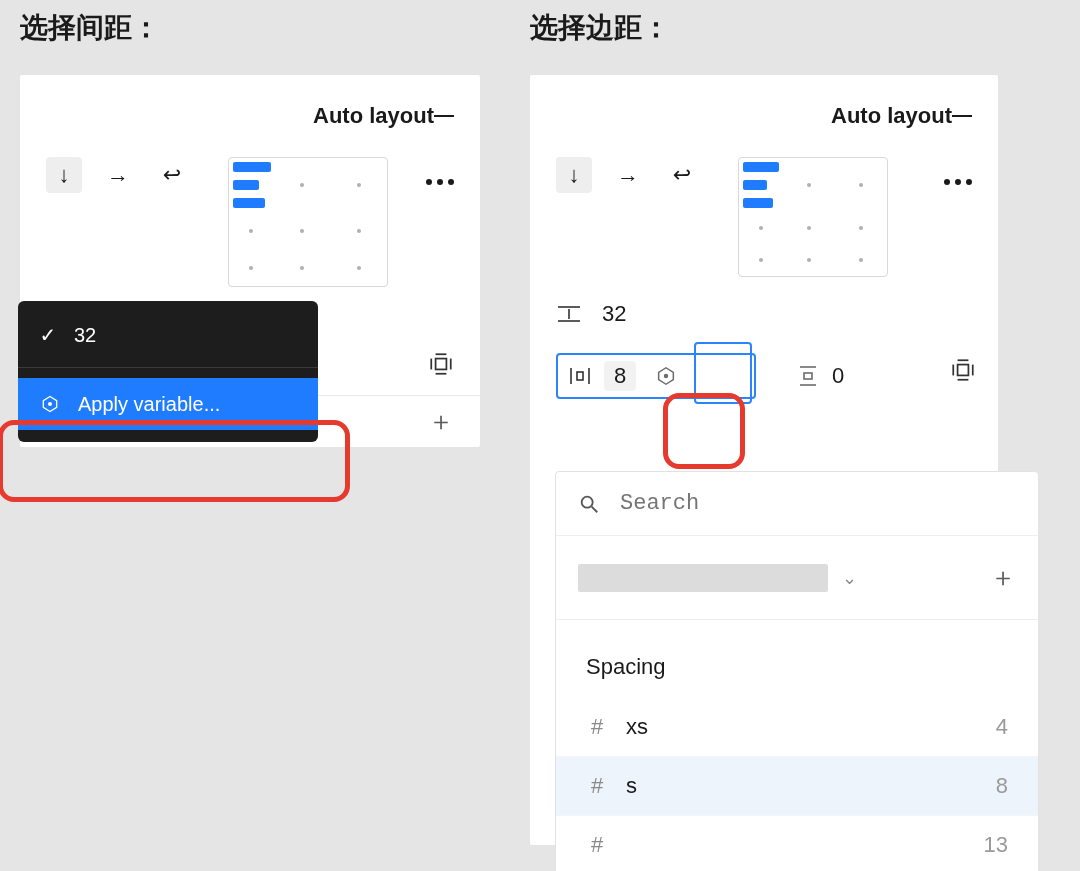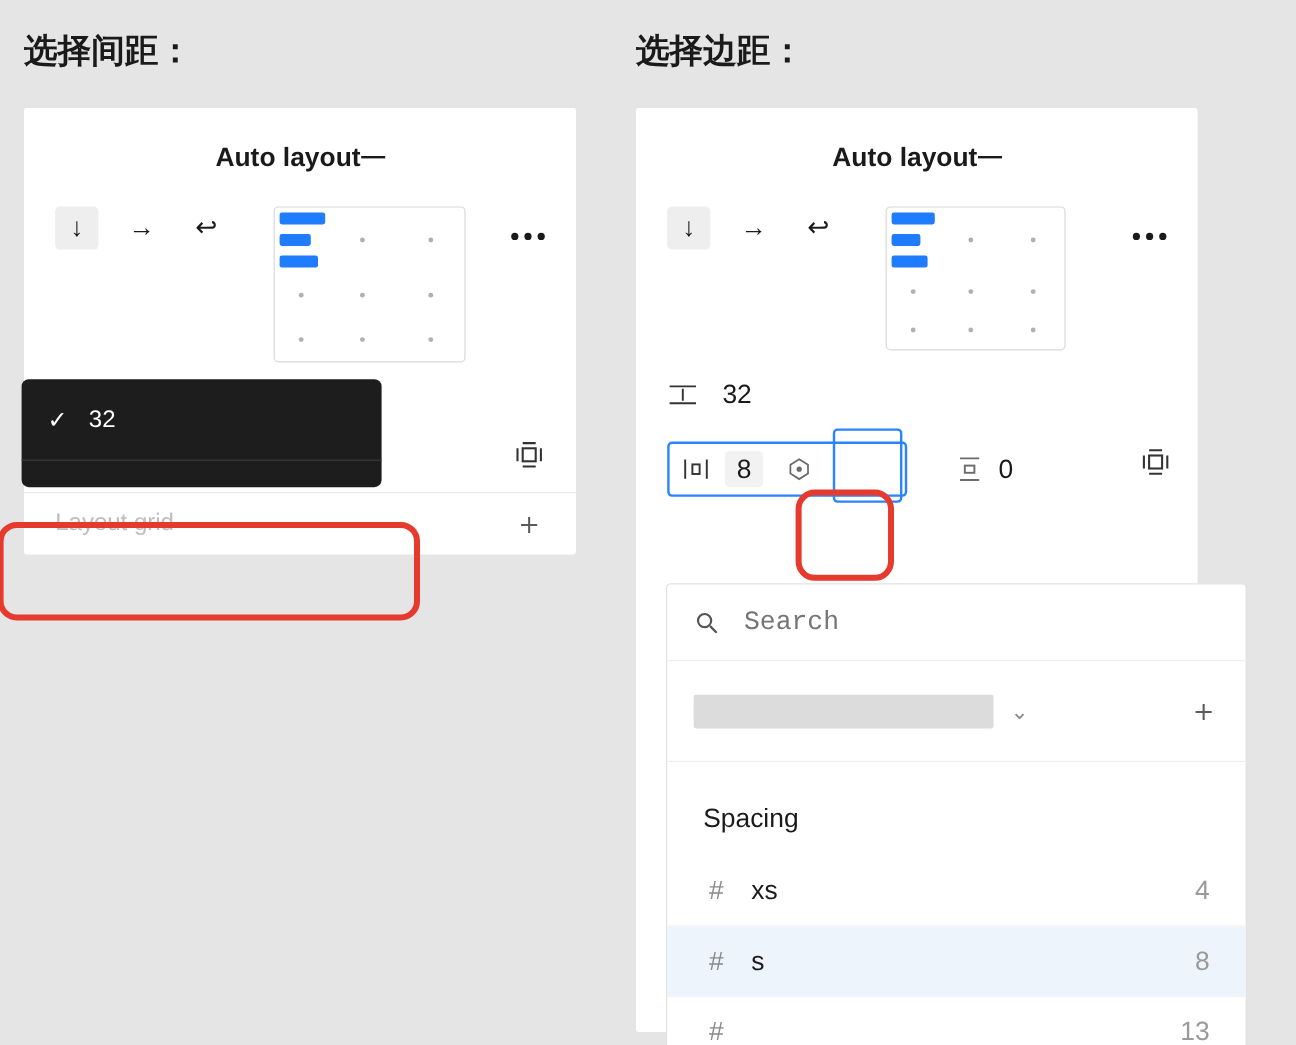--- a/index.html
+++ b/index.html
@@ -8,42 +8,42 @@
     width: 1080px;
     height: 871px;
     background: #e5e5e5;
     font-family: -apple-system, BlinkMacSystemFont, "Segoe UI", Helvetica, Arial, sans-serif;
     color: #1a1a1a;
     position: relative;
   }
 
   .col {
     position: absolute;
-    top: 24px;
+    top: 9px;
   }
   .col-left  { left: 20px;  width: 460px; }
   .col-right { left: 530px; width: 468px; }
 
   .col-title {
     font-size: 28px;
     font-weight: 700;
     margin-bottom: 28px;
   }
 
   
   .panel {
     background: #fff;
     border-radius: 2px;
     padding: 28px 26px 26px 26px;
     position: relative;
   }
   .panel-header {
     display: flex;
     align-items: center;
-    justify-content: center;
+    justify-content: flex-end;
     margin-bottom: 28px;
   }
   .panel-title {
     font-size: 22px;
     font-weight: 700;
   }
   .minus-icon {
     width: 20px; height: 2px; background: #1a1a1a;
   }
 
@@ -277,20 +277,29 @@
           <line x1="7" y1="21" x2="17" y2="21"></line>
       </svg>
     </div>
 
     <div class="dark-menu">
       <div class="dark-menu-item">
         <span class="chk">✓</span>
         <span>32</span>
       </div>
       <div class="dark-menu-sep"></div>
+      <div class="dark-menu-item apply">
+        <span class="hex-icon hexw">
+          <svg width="20" height="20" viewBox="0 0 24 24" fill="none" stroke="#fff" stroke-width="1.6">
+            <polygon points="12,3 20,8 20,16 12,21 4,16 4,8"></polygon>
+              <circle cx="12" cy="12" r="1.6" fill="#fff"></circle>
+          </svg>
+        </span>
+        <span>Apply variable...</span>
+      </div>
     </div>
 
     <div class="red-box-1"></div>
 
     <div class="ghost-row">
       <span>Layout grid</span>
       <span class="plus-icon">＋</span>
     </div>
   </div>
 </div>

